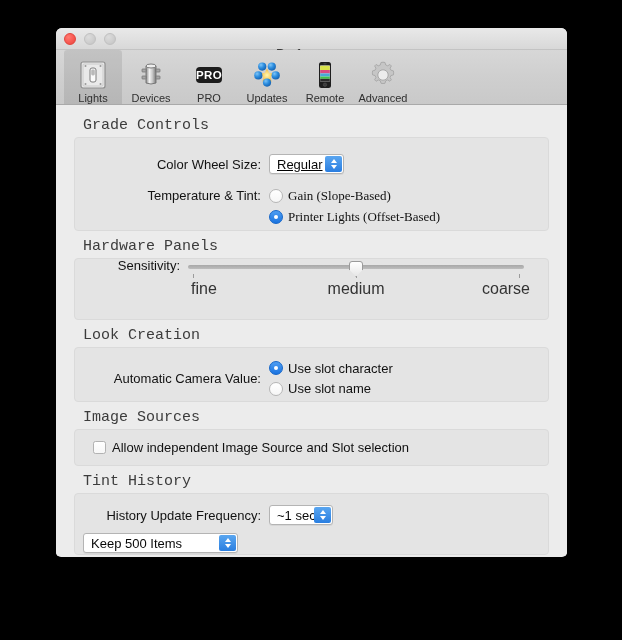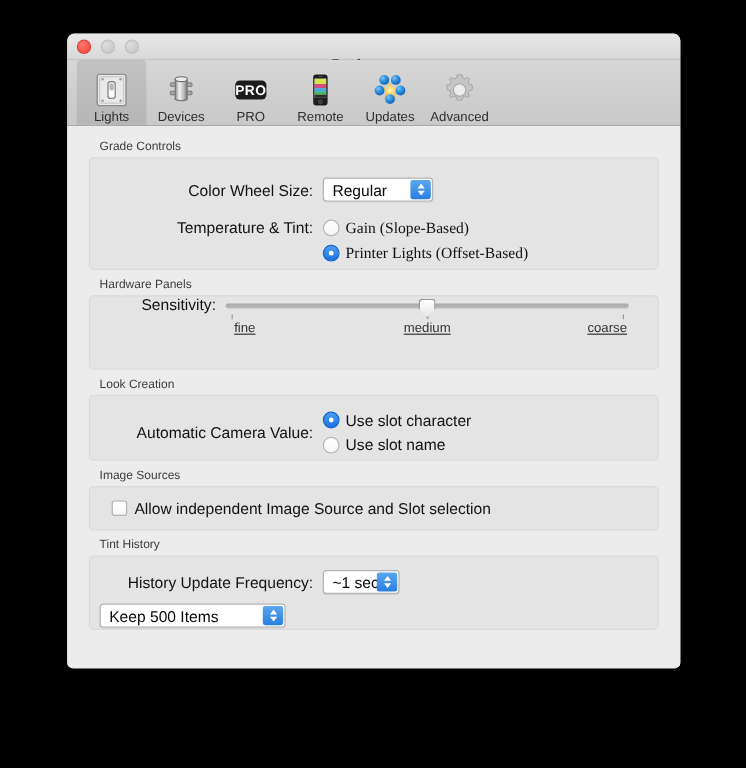--- a/index.html
+++ b/index.html
@@ -100,23 +100,24 @@
   
   #content {
     position: relative;
     height: 451px;
     background: #ececec;
     padding: 12px 18px 0 18px;
   }
 
   .group { position: relative; margin-bottom: 7px; }
   .group-title {
-    font-size: 10px;
+    font-size: 15px;
     color: #3c3c3c;
     margin: 0 0 3px 9px;
+    font-family: Liberation Mono, monospace;
   }
   .group-box {
     background: #e4e4e4;
     border: 1px solid #dadada;
     border-radius: 4px;
   }
 
   .row {
     display: flex;
     align-items: center;
@@ -231,25 +232,24 @@
   }
   .tick {
     position: absolute;
     top: 15px;
     width: 1px; height: 4px;
     background: #9b9b9b;
   }
   .tick-label {
     position: absolute;
     top: 21px;
-    font-size: 11px;
+    font-size: 16px;
     color: #333;
     white-space: nowrap;
     transform: translateX(-50%);
-    text-decoration: underline;
   }
 </style>
 </head>
 <body>
 
 <div id="window">
 
   <div id="titlebar">
     <div id="traffic">
       <span class="light close"></span>
@@ -300,37 +300,20 @@
     </div>
 
     <div class="tb-item">
       <div class="tb-icon">
         <svg width="30" height="30" viewBox="0 0 30 30">
           <rect x="2" y="7" width="26" height="16" rx="4" fill="#1c1c1c"></rect>
           <text x="15" y="19.3" font-family="Liberation Sans, sans-serif" font-size="11.5" font-weight="bold" fill="#ffffff" text-anchor="middle" letter-spacing="0.4">PRO</text>
         </svg>
       </div>
       <div class="tb-label">PRO</div>
-    </div>
-
-    <div class="tb-item">
-      <div class="tb-icon">
-        <svg width="30" height="30" viewBox="0 0 30 30">
-          <rect x="9" y="2" width="12" height="26" rx="2.5" fill="#1e1e1e"></rect>
-          <rect x="10.2" y="5.5" width="9.6" height="16" fill="#ffffff"></rect>
-          <rect x="10.2" y="5.8" width="9.6" height="4.2" fill="#d9e34a"></rect>
-          <rect x="10.2" y="10" width="9.6" height="3.4" fill="#d84a82"></rect>
-          <rect x="10.2" y="13.4" width="9.6" height="3.2" fill="#4aa8d8"></rect>
-          <rect x="10.2" y="16.6" width="9.6" height="2.2" fill="#3fc24a"></rect>
-          <rect x="10.2" y="18.8" width="9.6" height="2.7" fill="#2b2b2b"></rect>
-          <circle cx="15" cy="24.7" r="1.7" fill="#3a3a3a" stroke="#5a5a5a" stroke-width="0.5"></circle>
-          <rect x="13.4" y="3.5" width="3.2" height="0.7" rx="0.35" fill="#5a5a5a"></rect>
-        </svg>
-      </div>
-      <div class="tb-label">Remote</div>
     </div>
 
     <div class="tb-item">
       <div class="tb-icon">
         <svg width="30" height="30" viewBox="0 0 30 30">
           <defs>
             <radialGradient id="sph" cx="0.35" cy="0.3" r="0.8">
               <stop offset="0" stop-color="#7ec4f7"></stop>
               <stop offset="0.45" stop-color="#2e8fe0"></stop>
               <stop offset="1" stop-color="#1059a8"></stop>
@@ -347,20 +330,37 @@
           <circle cx="23.7" cy="15.4" r="4.1" fill="url(#sph)"></circle>
           <circle cx="15" cy="22.6" r="4.1" fill="url(#sph)"></circle>
         </svg>
       </div>
       <div class="tb-label">Updates</div>
     </div>
 
     <div class="tb-item">
       <div class="tb-icon">
         <svg width="30" height="30" viewBox="0 0 30 30">
+          <rect x="9" y="2" width="12" height="26" rx="2.5" fill="#1e1e1e"></rect>
+          <rect x="10.2" y="5.5" width="9.6" height="16" fill="#ffffff"></rect>
+          <rect x="10.2" y="5.8" width="9.6" height="4.2" fill="#d9e34a"></rect>
+          <rect x="10.2" y="10" width="9.6" height="3.4" fill="#d84a82"></rect>
+          <rect x="10.2" y="13.4" width="9.6" height="3.2" fill="#4aa8d8"></rect>
+          <rect x="10.2" y="16.6" width="9.6" height="2.2" fill="#3fc24a"></rect>
+          <rect x="10.2" y="18.8" width="9.6" height="2.7" fill="#2b2b2b"></rect>
+          <circle cx="15" cy="24.7" r="1.7" fill="#3a3a3a" stroke="#5a5a5a" stroke-width="0.5"></circle>
+          <rect x="13.4" y="3.5" width="3.2" height="0.7" rx="0.35" fill="#5a5a5a"></rect>
+        </svg>
+      </div>
+      <div class="tb-label">Remote</div>
+    </div>
+
+    <div class="tb-item">
+      <div class="tb-icon">
+        <svg width="30" height="30" viewBox="0 0 30 30">
           <g fill="#c6c6c6" stroke="#a2a2a2" stroke-width="0.8">
             <path d="M15 2.2
                      l2.0 0.28 0.7 2.5 2.0 .85 2.2-1.35 1.5 1.5 -1.35 2.2 .85 2.0 2.5 .7 .28 2.0
                      -.28 2.0 -2.5 .7 -.85 2.0 1.35 2.2 -1.5 1.5 -2.2-1.35 -2.0 .85 -.7 2.5 -2.0 .28
                      -2.0-.28 -.7-2.5 -2.0-.85 -2.2 1.35 -1.5-1.5 1.35-2.2 -.85-2.0 -2.5-.7 -.28-2.0
                      .28-2.0 2.5-.7 .85-2.0 -1.35-2.2 1.5-1.5 2.2 1.35 2.0-.85 .7-2.5 z"></path>
           </g>
           <circle cx="15" cy="15" r="5.2" fill="#ececec" stroke="#a2a2a2" stroke-width="0.9"></circle>
         </svg>
       </div>
@@ -370,21 +370,21 @@
   </div>
 
   <div id="content">
 
     <div class="group">
       <div class="group-title">Grade Controls</div>
       <div class="group-box" style="height:94px; padding-top:16px;">
 
         <div class="row" style="margin-bottom:12px;">
           <div class="row-label" style="width:186px;">Color Wheel Size:</div>
-          <div class="popup" style="width:92px; margin-left:8px;">
+          <div class="popup" style="width:75px; margin-left:8px;text-decoration:underline;">
             <span class="val">Regular</span>
             <span class="arrows">
               <span class="chev up"></span>
                 <span class="chev down"></span>
             </span>
           </div>
         </div>
 
         <div class="row" style="align-items:flex-start;">
           <div class="row-label" style="width:186px; line-height:20px;">Temperature &amp; Tint:</div>

